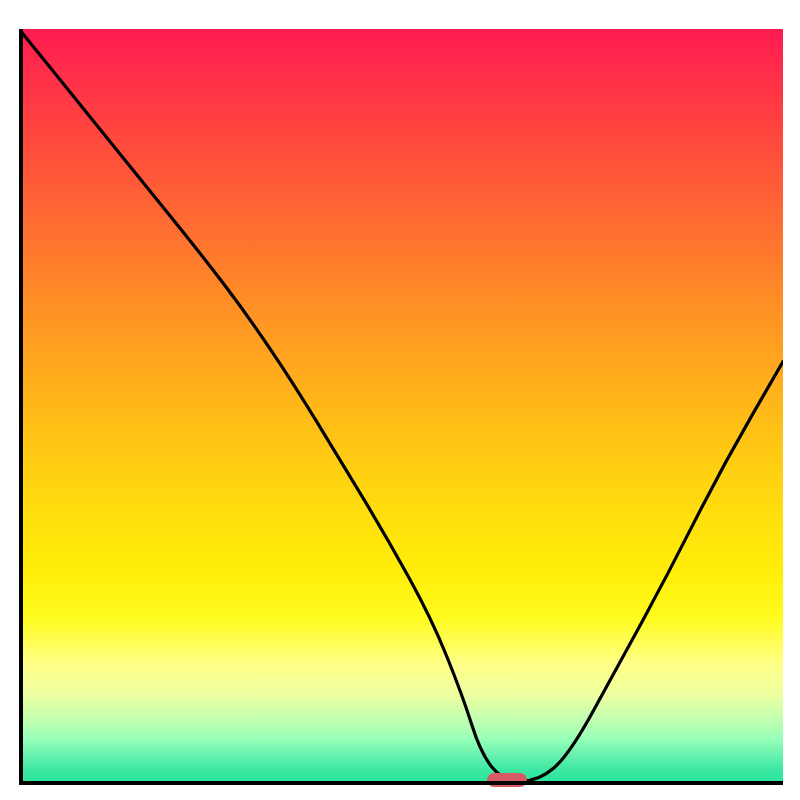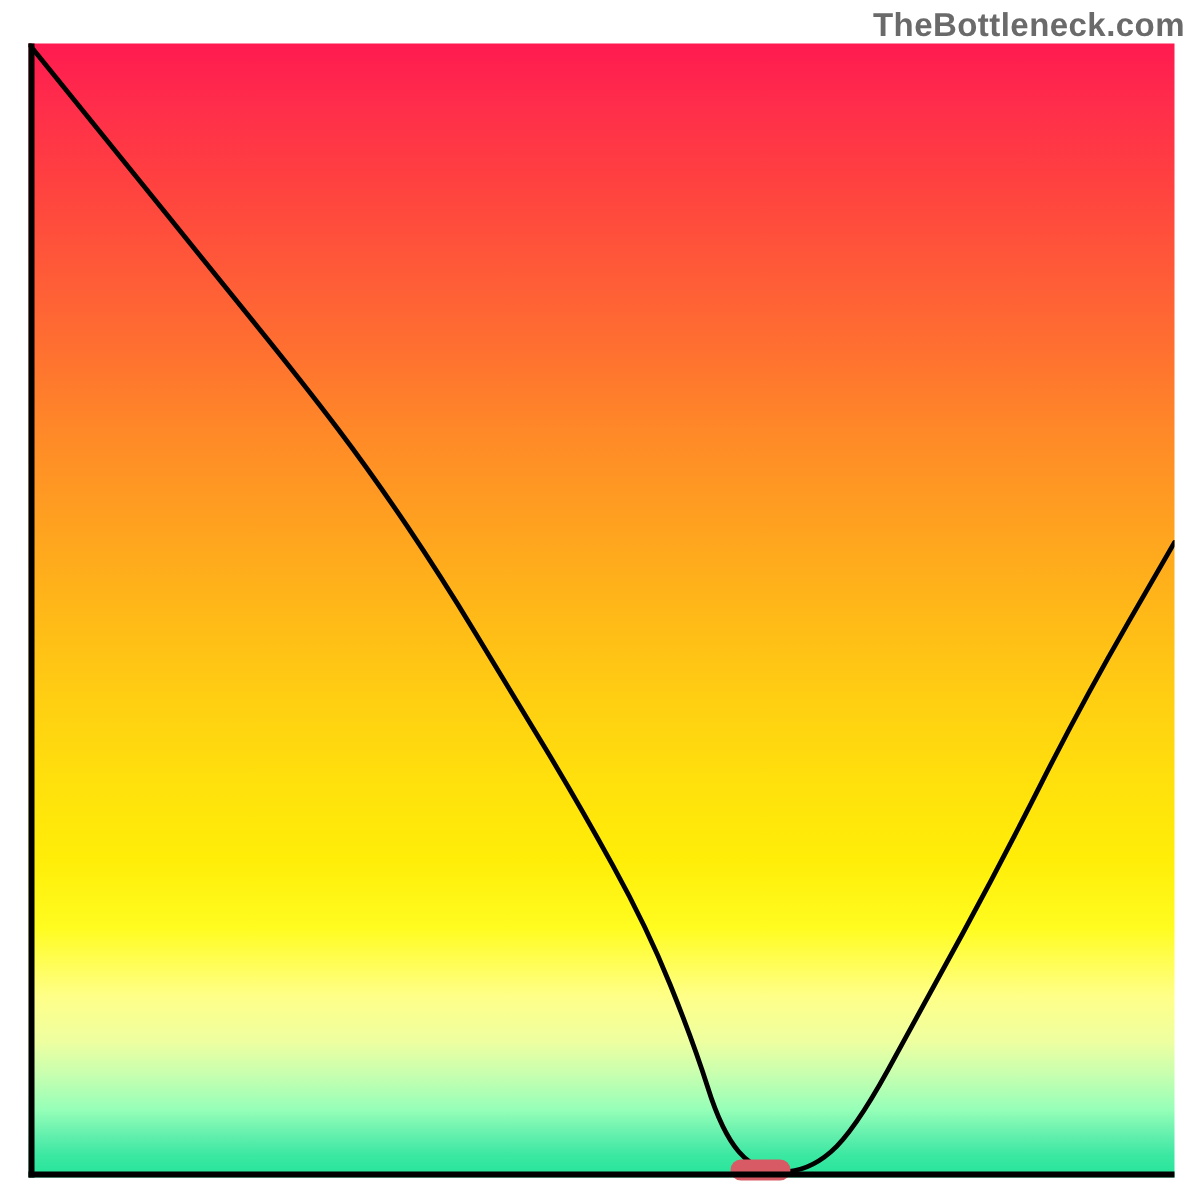--- a/index.html
+++ b/index.html
@@ -94,21 +94,20 @@
     height: 14px;
     border-radius: 7px;
     background: #d85a64;
   }
 </style>
 </head>
 <body>
 
 <div class="chart-container">
 
-  <div class="watermark">TheBottleneck.com</div>
 
   <div class="plot-area">
     <div class="gradient-bg"></div>
 
     <svg class="curve-svg" viewBox="0 0 764 756" preserveAspectRatio="none">
       <path id="curve-path" class="curve-path" d="M 0.0 0.0 Q 0.0 0.0 30.6 37.8 Q 61.1 75.6 91.7 113.4 Q 122.2 151.2 152.8 189.0 Q 183.4 226.8 206.3 257.0 Q 229.2 287.3 252.1 321.3 Q 275.0 355.3 298.0 393.1 Q 320.9 430.9 343.8 468.7 Q 366.7 506.5 389.6 548.1 Q 412.6 589.7 427.8 627.5 Q 443.1 665.3 452.7 695.5 Q 462.2 725.8 473.7 739.0 Q 485.1 752.2 502.3 752.2 Q 519.5 752.2 534.8 739.0 Q 550.1 725.8 573.0 684.2 Q 595.9 642.6 622.7 593.5 Q 649.4 544.3 676.1 491.4 Q 702.9 438.5 733.4 385.6 T 764.0 332.6"></path>
     </svg>
 
     <div id="optimum-marker" class="optimum-marker" style="left: 467.568px; width: 40.492px; bottom: -1.732px;"></div>
 

